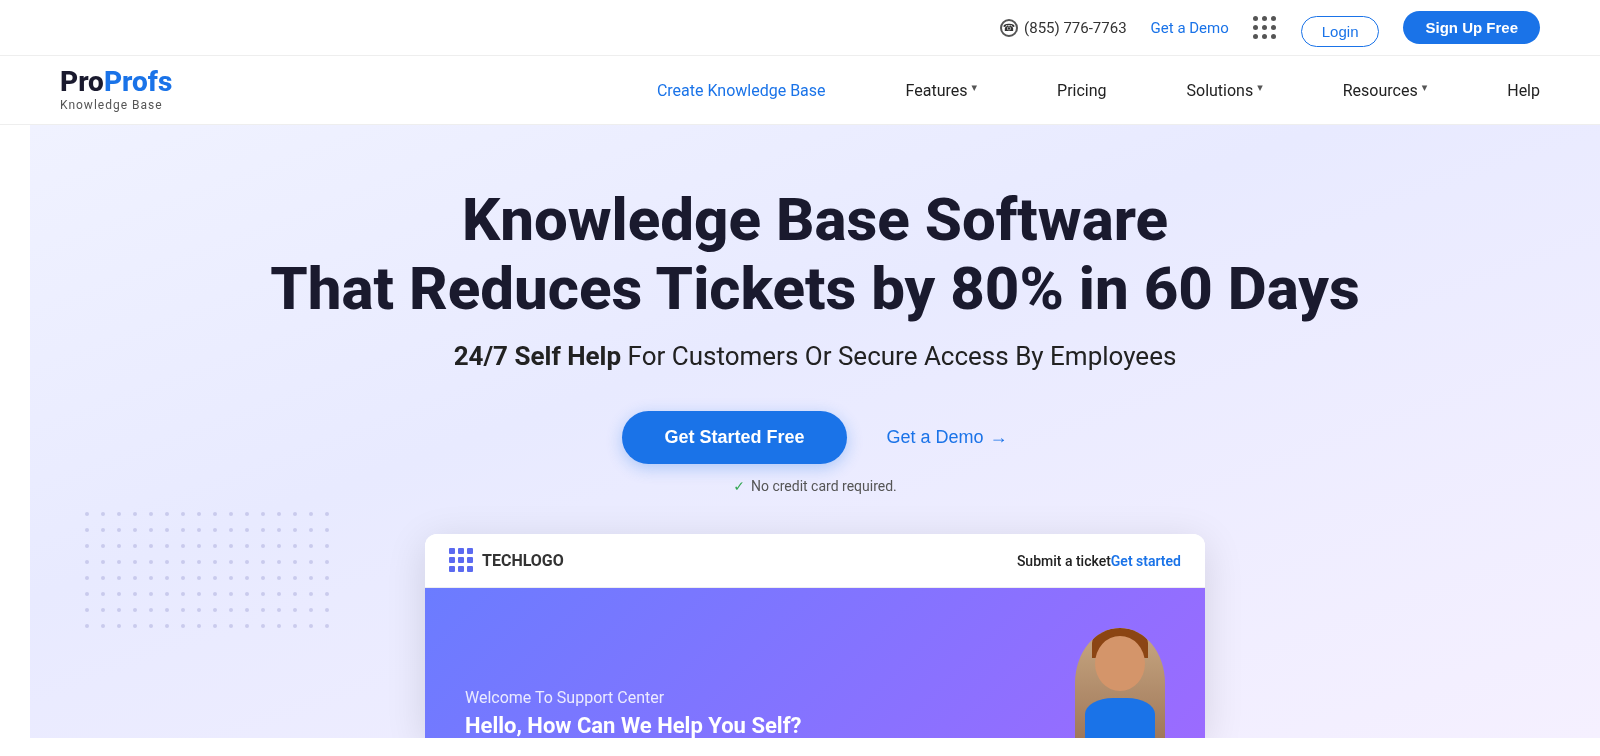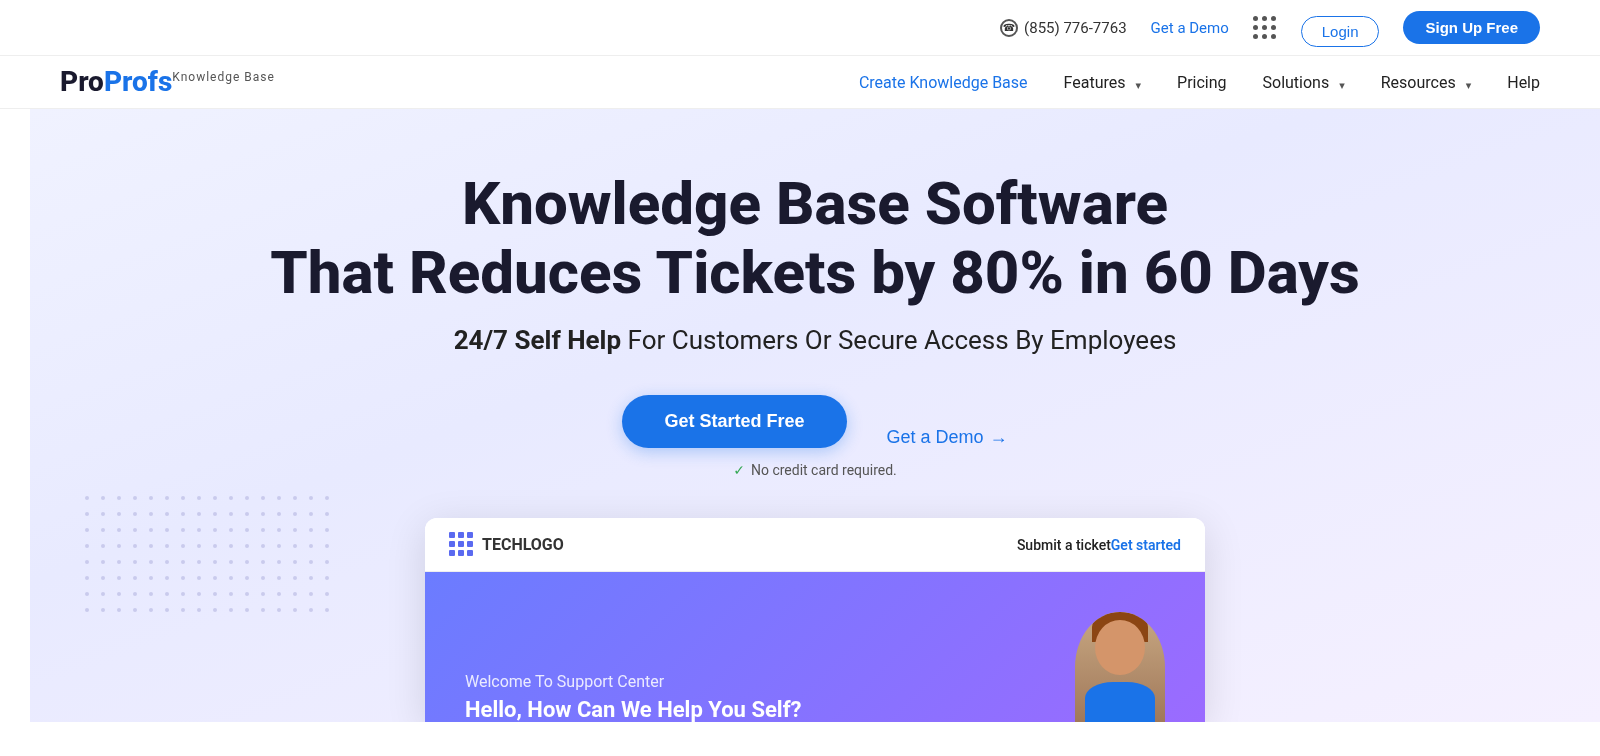--- a/index.html
+++ b/index.html
@@ -74,21 +74,21 @@
     
     .nav-bar {
       display: flex;
       align-items: center;
       padding: 12px 60px;
       border-bottom: 1px solid #eee;
       background: #fff;
     }
     .logo {
       display: flex;
-      flex-direction: row;
+      flex-direction: column;
       align-items: flex-start;
       margin-right: auto;
     }
     .logo-text {
       font-size: 28px;
       font-weight: 800;
       line-height: 1;
     }
     .logo-pro { color: #1a1a2e; }
     .logo-profs { color: #1a73e8; }
@@ -110,22 +110,23 @@
       cursor: pointer;
       display: flex;
       align-items: center;
       gap: 4px;
     }
     .nav-link-dark {
       color: #222;
       text-decoration: none;
       cursor: pointer;
       display: flex;
-      align-items: flex-end;
-      gap: 10px;
+      align-items: flex-start;
+      gap: 4px;
+      margin-left: 44px;
     }
     .chevron {
       font-size: 11px;
       color: #555;
     }
 
     
     .hero {
       background: linear-gradient(160deg, #f0f2ff 0%, #e8eaff 40%, #f5f0ff 100%);
       padding: 60px 60px 0;
@@ -146,21 +147,21 @@
       font-size: 26px;
       color: #222;
       margin-bottom: 40px;
       font-weight: 400;
     }
     .hero-subtitle strong {
       font-weight: 700;
     }
     .hero-buttons {
       display: flex;
-      align-items: flex-end;
+      align-items: center;
       justify-content: center;
       gap: 40px;
       margin-bottom: 14px;
     }
     .btn-get-started {
       padding: 16px 42px;
       background: #1a73e8;
       color: #fff;
       border: none;
       border-radius: 30px;

